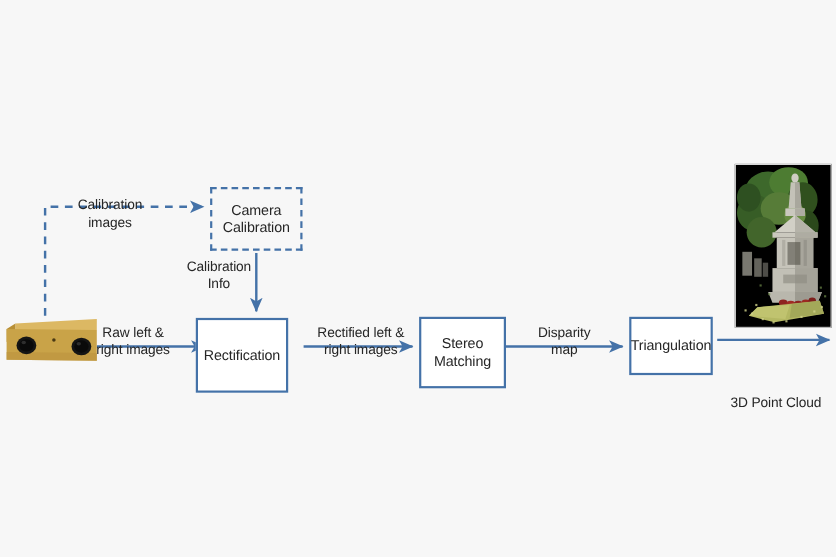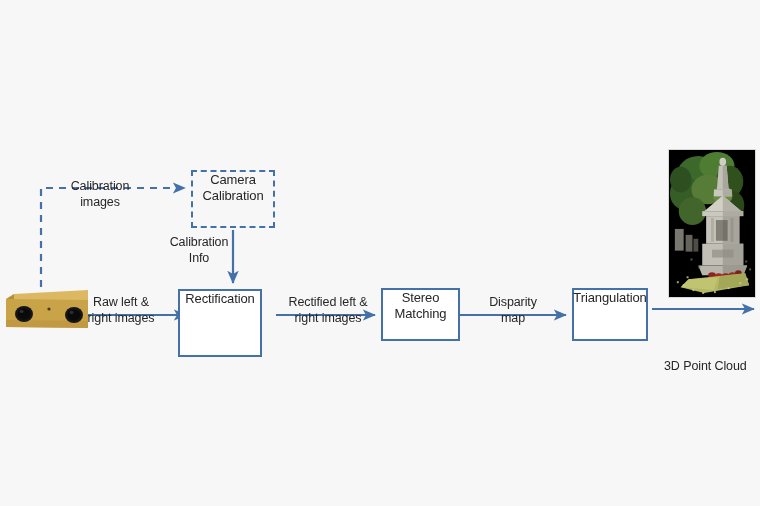--- a/index.html
+++ b/index.html
@@ -27,35 +27,35 @@
     height: 506px;
   }
 
   
   .proc-box {
     position: absolute;
     border: 2px solid #4472a8;
     background: #ffffff;
     box-sizing: border-box;
     display: flex;
-    align-items: flex-start;
+    align-items: center;
     justify-content: center;
     text-align: center;
     color: #262626;
     font-size: 13px;
     line-height: 1.25;
     letter-spacing: -0.1px;
   }
   .proc-box.dashed {
     border: 2px dashed #4472a8;
     background: transparent;
   }
 
   #box-rectification { left: 178px; top: 289px; width: 84px;  height: 68px; }
-  #box-stereo        { left: 381px; top: 288px; width: 79px;  height: 53px; }
+  #box-stereo        { left: 381px; top: 288px; width: 79px;  height: 65px; }
   #box-triangulation { left: 572px; top: 288px; width: 76px;  height: 53px; }
   #box-camera-cal    { left: 191px; top: 170px; width: 84px;  height: 58px; }
 
   
   .edge-label {
     position: absolute;
     text-align: center;
     color: #262626;
     font-size: 12.5px;
     line-height: 1.3;

